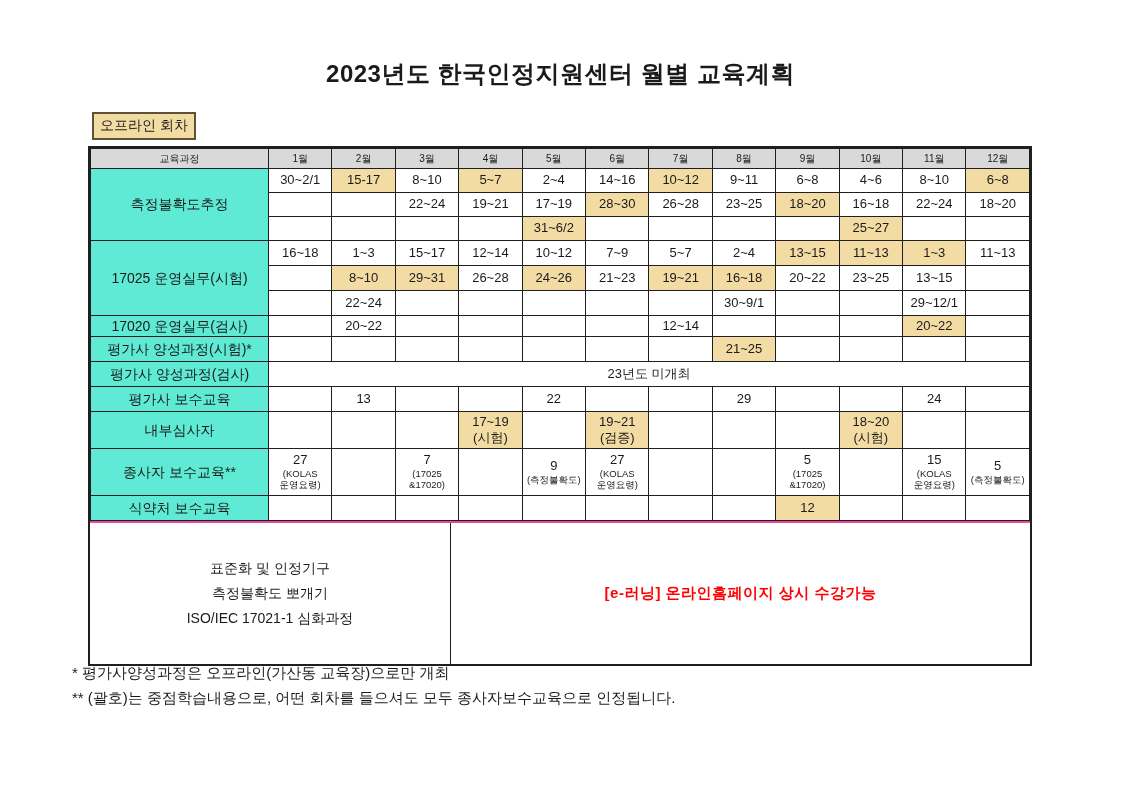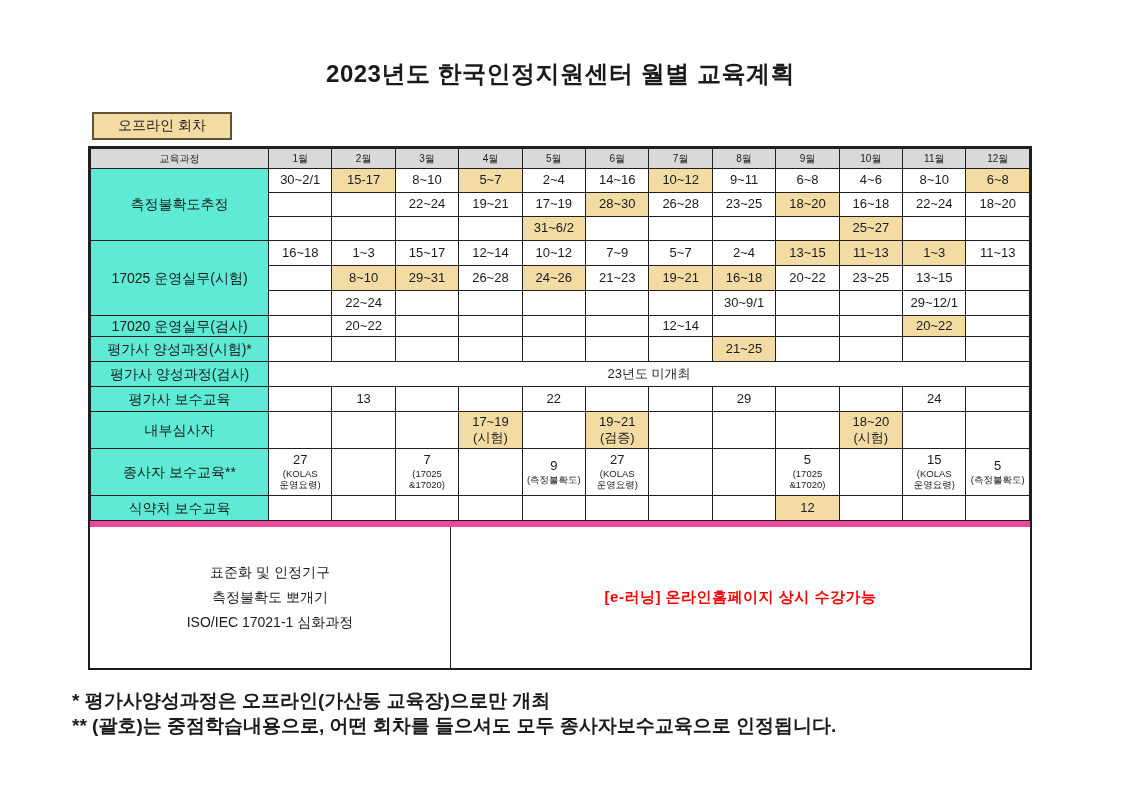--- a/index.html
+++ b/index.html
@@ -7,50 +7,50 @@
     width:1121px;height:793px;background:#ffffff;position:relative;
     font-family:"Liberation Sans","DejaVu Sans",sans-serif;color:#1a1a1a;
     overflow:hidden;
   }
   .title{
     position:absolute;top:58px;left:0;width:1121px;text-align:center;
     font-size:24px;font-weight:bold;letter-spacing:0.5px;
   }
   .offline-chip{
     position:absolute;left:92px;top:112px;background:#F3DBA4;
-    border:2px solid #5f5136;padding:3px 24px;font-size:14px;
+    border:2px solid #5f5136;padding:3px 6px;font-size:14px;
   }
   .sheet{
     position:absolute;left:88px;top:146px;width:940px;
     border:2px solid #1f1f1f;background:#fff;
   }
   table{border-collapse:collapse;width:100%;table-layout:fixed;}
   col.course-col{width:178px;}
   th,td{
     border:1px solid #1f1f1f;text-align:center;vertical-align:middle;
     padding:0;font-weight:normal;font-size:13px;line-height:1.15;
     overflow:hidden;
   }
   thead th{background:#D9D9D9;height:19px;font-size:10px;}
   th.course-cell{background:#5eead4;font-size:14px;}
   td.offline-cell{background:#F3DBA4;}
   .cell-main{font-size:13px;}
   .cell-sub{font-size:9.5px;white-space:pre-line;line-height:1.2;}
   tr.big-sub .cell-sub{font-size:13px;}
-  .bottom{display:flex;border-top:6px solid #ec4899;height:141px;justify-content:center;}
+  .bottom{display:flex;border-top:2px solid #ec4899;height:141px;justify-content:center;}
   .bottom-left{
     width:360px;border-right:1px solid #1f1f1f;display:flex;
     flex-direction:column;justify-content:center;text-align:center;
     font-size:14px;
   }
   .bottom-left div{line-height:25px;}
   .bottom-right{flex:1;display:flex;align-items:center;justify-content:center;}
   .elearning{color:#FF0000;font-weight:bold;font-size:15px;letter-spacing:0.5px;}
   .footnotes{
-    position:absolute;left:72px;top:688px;font-size:19px;font-weight:bold;
+    position:absolute;left:72px;top:660px;font-size:15px;font-weight:normal;
     line-height:25px;
   }
 </style>
 </head>
 <body>
 
 <div class="title">2023년도 한국인정지원센터 월별 교육계획</div>
 
 <div class="offline-chip">오프라인 회차</div>
 

